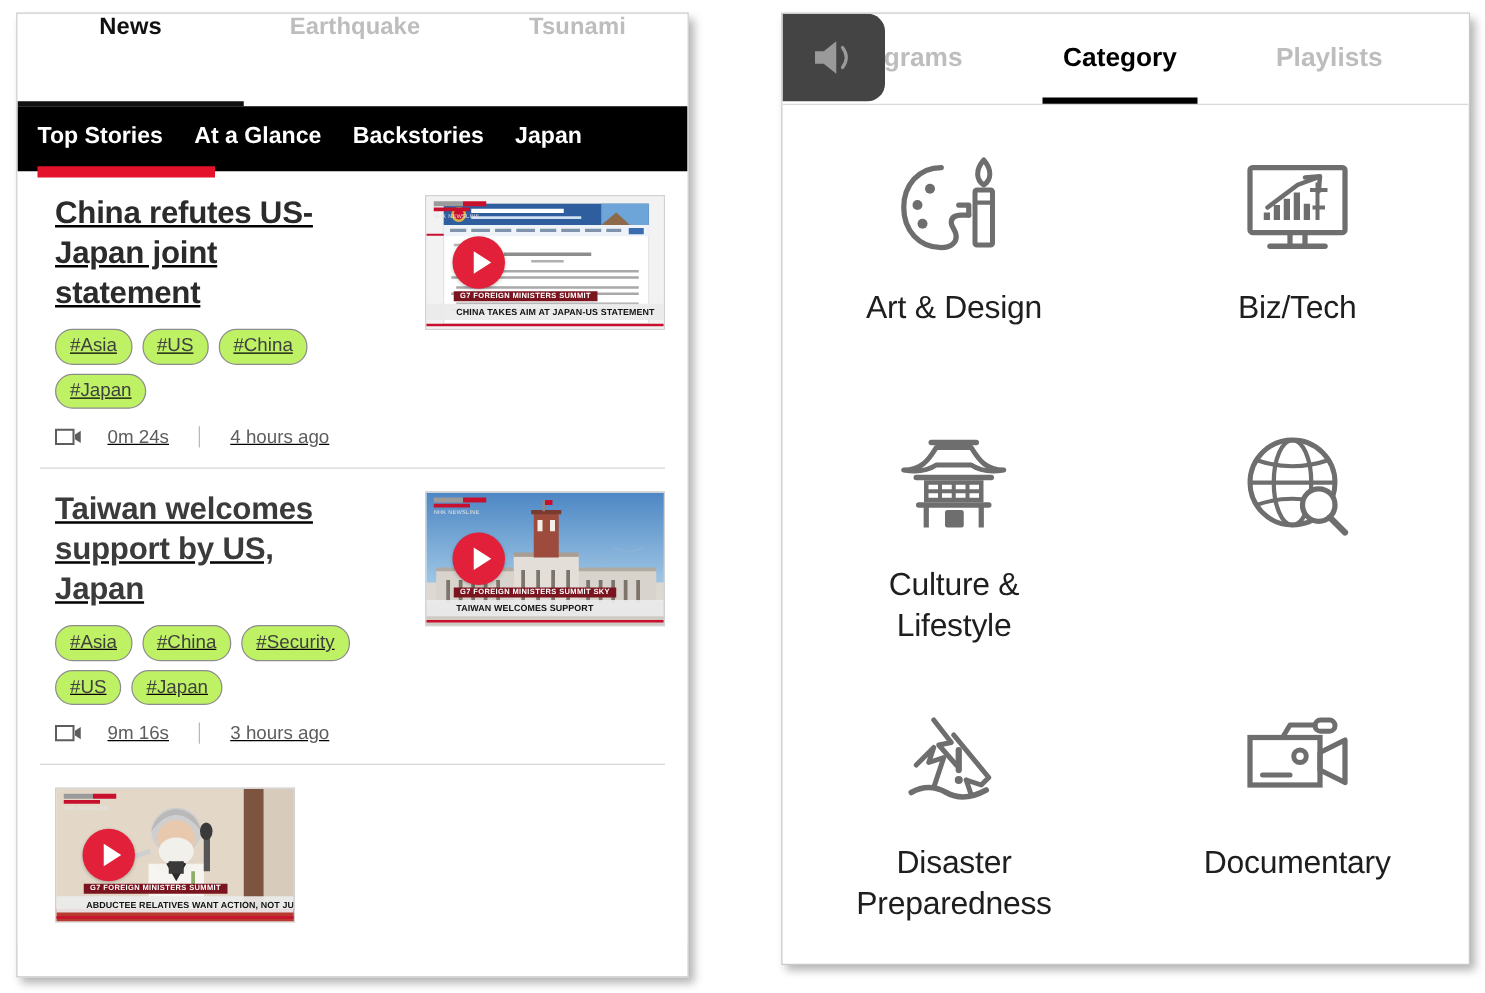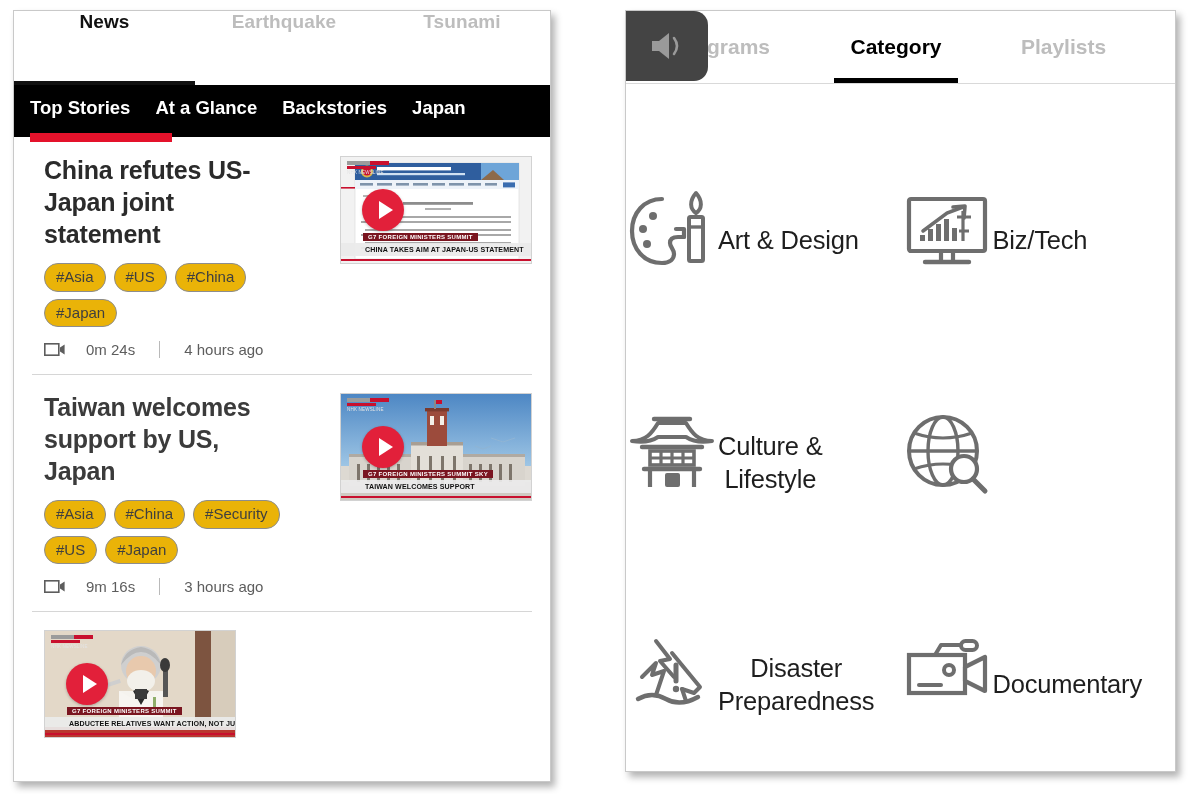--- a/index.html
+++ b/index.html
@@ -90,21 +90,21 @@
     padding: 17px 18px 16px 30px;
     position: relative;
   }
   .article + .article::before {
     content: "";
     position: absolute;
     left: 18px; right: 18px; top: 0;
     height: 1px;
     background: #d6d6d6;
   }
-  .art-main { flex: 1 1 auto; min-width: 0; padding-right: 10px; }
+  .art-main { flex: 1 1 auto; min-width: 0; padding-right: 10px; text-decoration: underline; }
   .art-title {
     font-size: 25px;
     font-weight: bold;
     line-height: 1.28;
     color: #3b3b3b;
     letter-spacing: -0.2px;
     max-width: 252px;
     cursor: pointer;
   }
   .art-title.dark { color: #2b2b2b; }
@@ -118,21 +118,21 @@
   }
   .tag {
     border: 1px solid #8d8d8d;
     border-radius: 14px;
     padding: 3px 11px 4px;
     font-size: 15px;
     color: #3f3f3f;
     line-height: 1.3;
     white-space: nowrap;
     cursor: pointer;
-    background: #eab308;
+    background: #bef264;
   }
 
   .meta {
     display: flex;
     align-items: center;
     margin-top: 14px;
     font-size: 15px;
     color: #5d5d5d;
     gap: 20px;
   }
@@ -250,20 +250,21 @@
 
   
   .cat-grid {
     display: grid;
     grid-template-columns: 1fr 1fr;
     row-gap: 0;
     padding: 38px 0 0 0;
   }
   .cat-cell {
     display: flex;
+    flex-direction: column;
     align-items: center;
     justify-content: flex-start;
     height: 222px;
     cursor: pointer;
   }
   .cat-icon { height: 92px; display: flex; align-items: center; justify-content: center; }
   .cat-label {
     margin-top: 16px;
     font-size: 25.5px;
     color: #1e1e1e;

